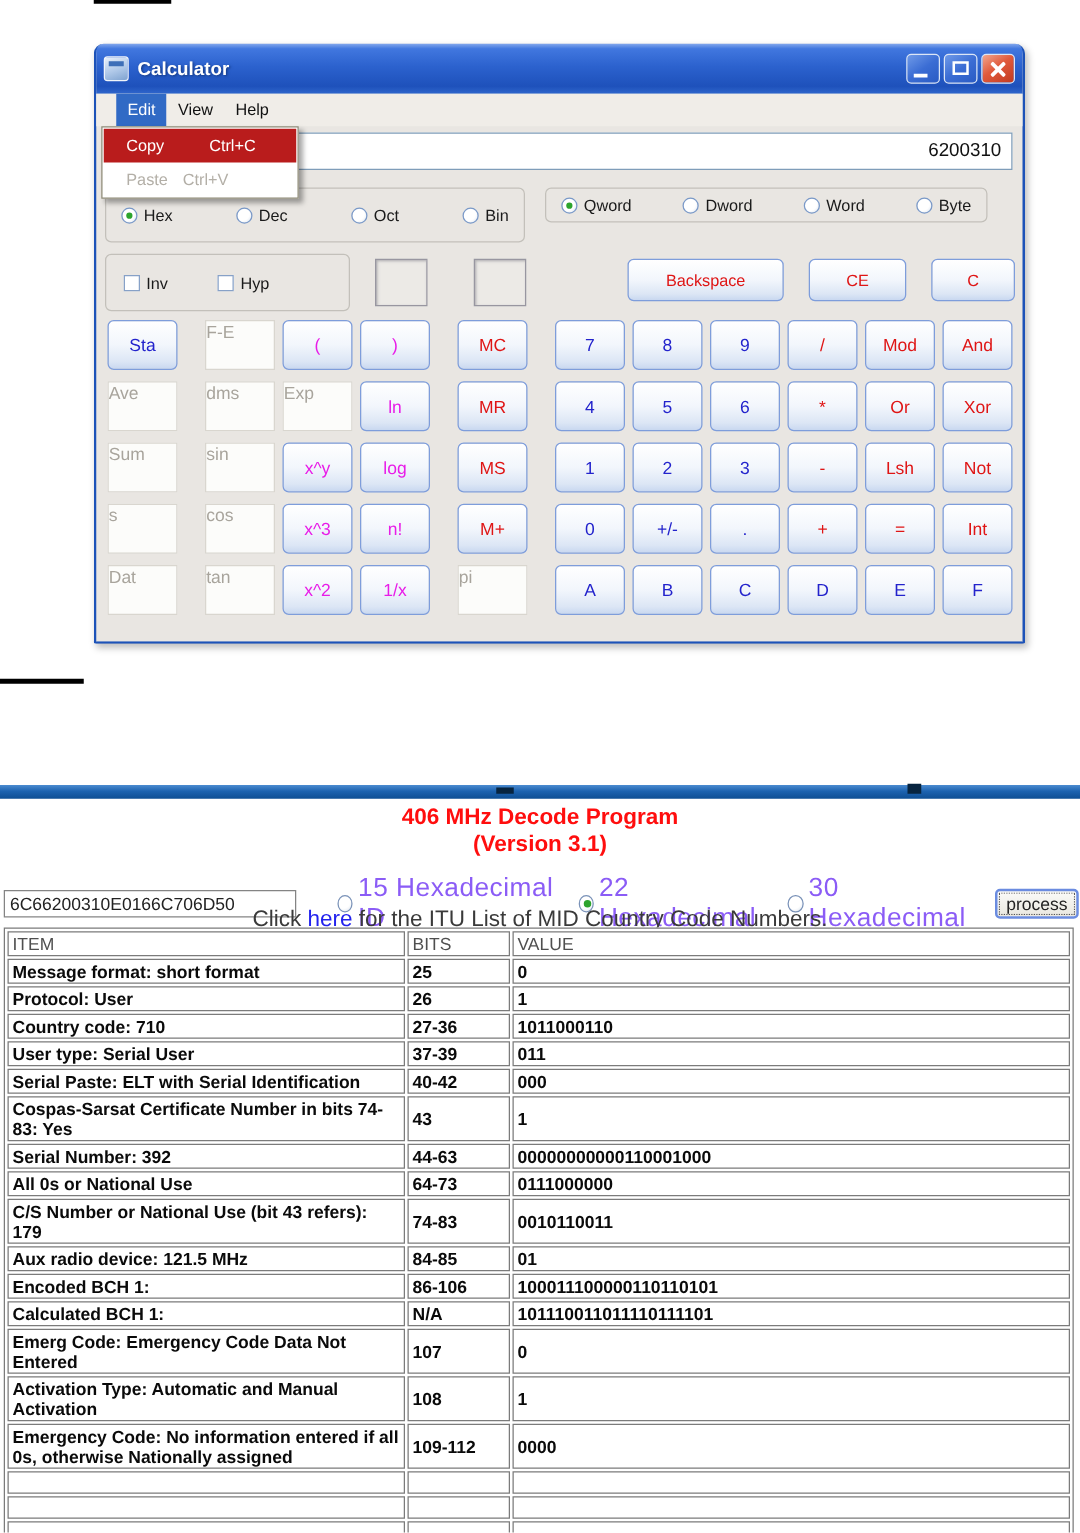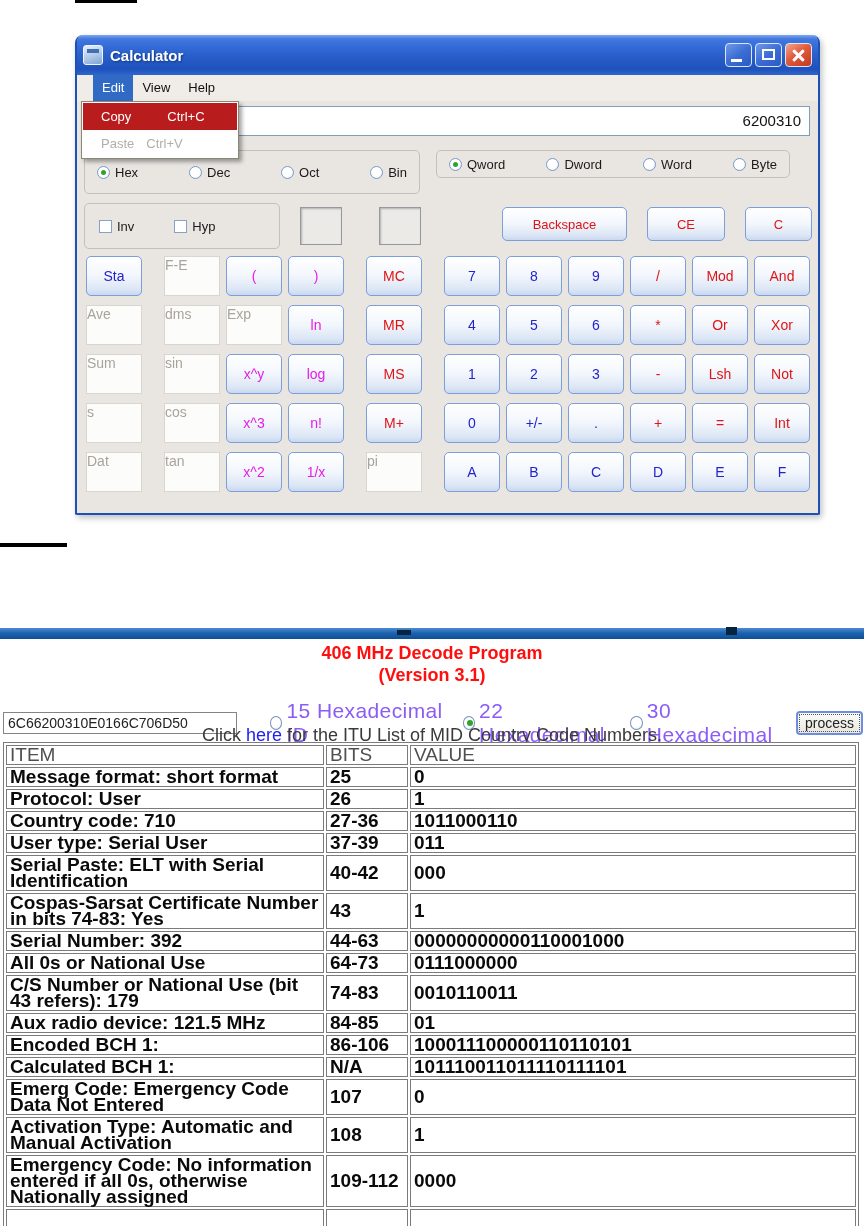--- a/index.html
+++ b/index.html
@@ -98,21 +98,21 @@
   .process { margin-left:11px; border:2px solid #6B8CE0; border-radius:4px; font-size:14px; color:#222;
              background:linear-gradient(#FBFBF9,#E9E7DF); padding:2px 7px;
              outline:1px dotted #555; outline-offset:-4px; font-family:"Liberation Sans", sans-serif; }
   .link-line { position:absolute; top:725px; left:0; width:864px; text-align:center;
                font-size:18px; color:#3A3A3A; }
   .link { color:#2222EE; }
 
   .dtable { position:absolute; left:3px; top:742px; width:856px; border-collapse:separate;
             border-spacing:2px; border:1px solid #7B7B7B; background:#fff; }
   .dtable th, .dtable td { border:1px solid #7B7B7B; padding:1px 3px; text-align:left;
-            vertical-align:middle; font-size:19px; line-height:16px; height:18px; }
+            vertical-align:middle; font-size:14px; line-height:16px; height:18px; }
   .dtable th { color:#4F4F4F; font-weight:normal; }
   .dtable td { font-weight:bold; color:#0A0A0A; }
   .col-item { width:318px; } .col-bits { width:82px; }
 </style>
 </head>
 <body>
 
 <div class="uline" id="uline-top"></div>
 
 <div class="calc">

